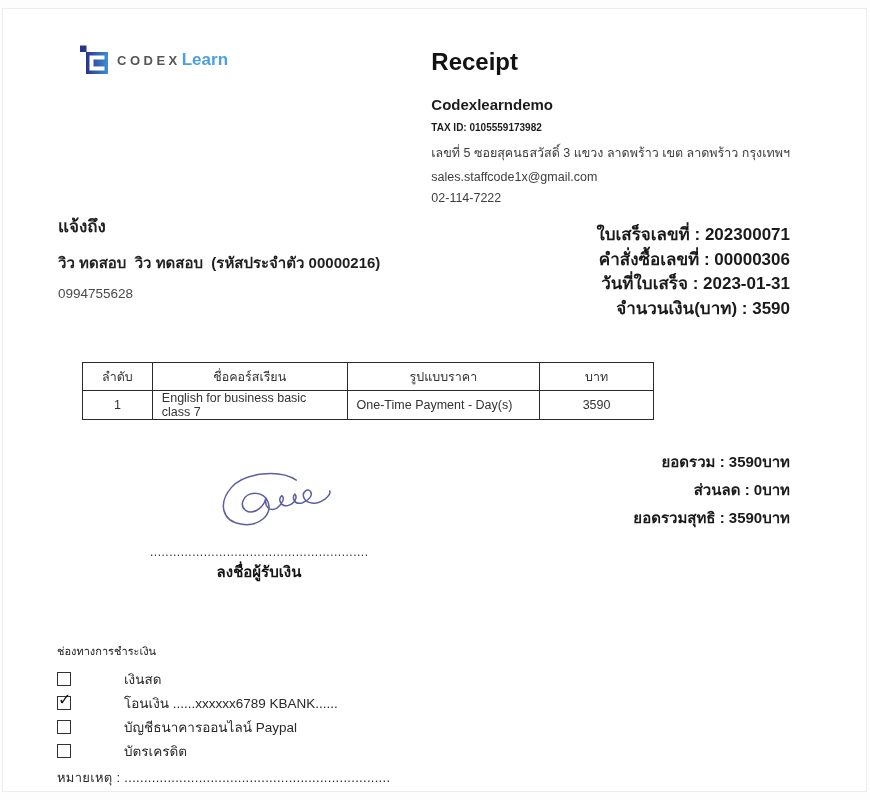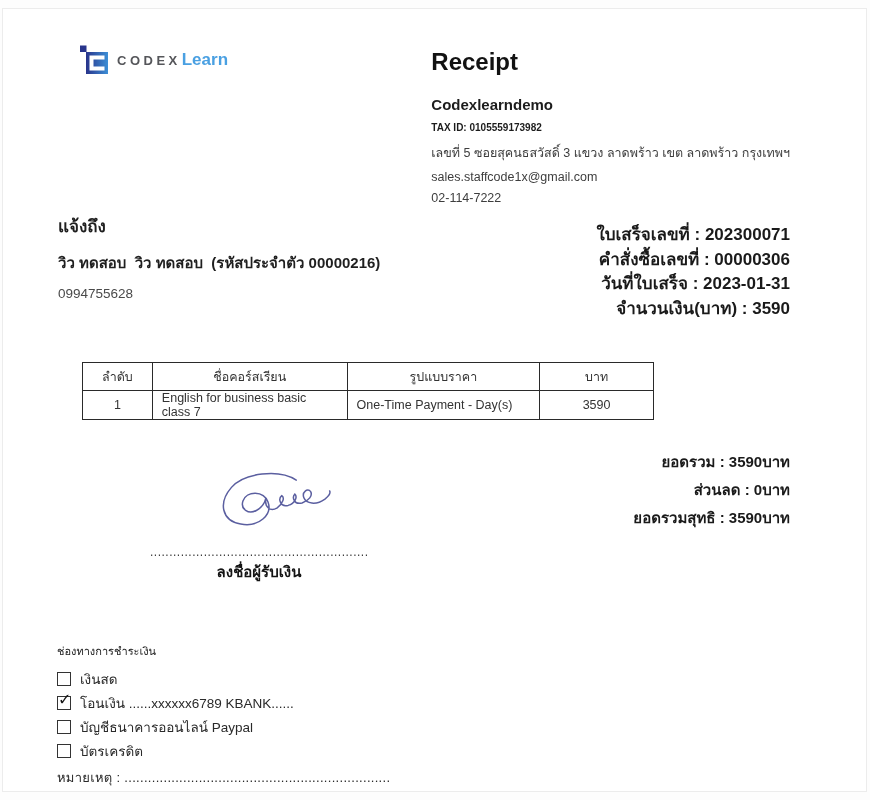--- a/index.html
+++ b/index.html
@@ -55,21 +55,21 @@
   .sig-dots {
     position:absolute; left:150px; top:545px; width:218px; text-align:center;
     font-size:12px; letter-spacing:0.5px; color:#3a3a3a; white-space:nowrap; overflow:hidden;
   }
   .sig-label { position:absolute; left:150px; top:560px; width:218px; text-align:center;
     font-size:15px; font-weight:bold; color:#141414; }
 
   
   .payment { position:absolute; left:57px; top:642px; }
   .payment-title { font-size:11px; color:#222; margin-bottom:11px; }
-  .pay-row { display:flex; align-items:center; margin-bottom:9px; height:15px; }
+  .pay-row { display:flex; align-items:center; margin-bottom:9px; height:15px;gap:44px; }
   .checkbox { width:14px; height:14px; border:1.6px solid #333; position:relative; flex:0 0 auto; background:#fff; }
   .checkbox .check { position:absolute; left:0px; top:-5px; font-size:16px; font-weight:bold; color:#111; line-height:16px; }
   .pay-label { font-size:13.5px; color:#2a2a2a; margin-left:9px; }
   .note-line { font-size:13px; color:#2a2a2a; margin-top:6px; width:332px;
     white-space:nowrap; overflow:hidden; letter-spacing:0.3px; }
 </style>
 </head>
 <body>
 
 <div class="page-frame"></div>

